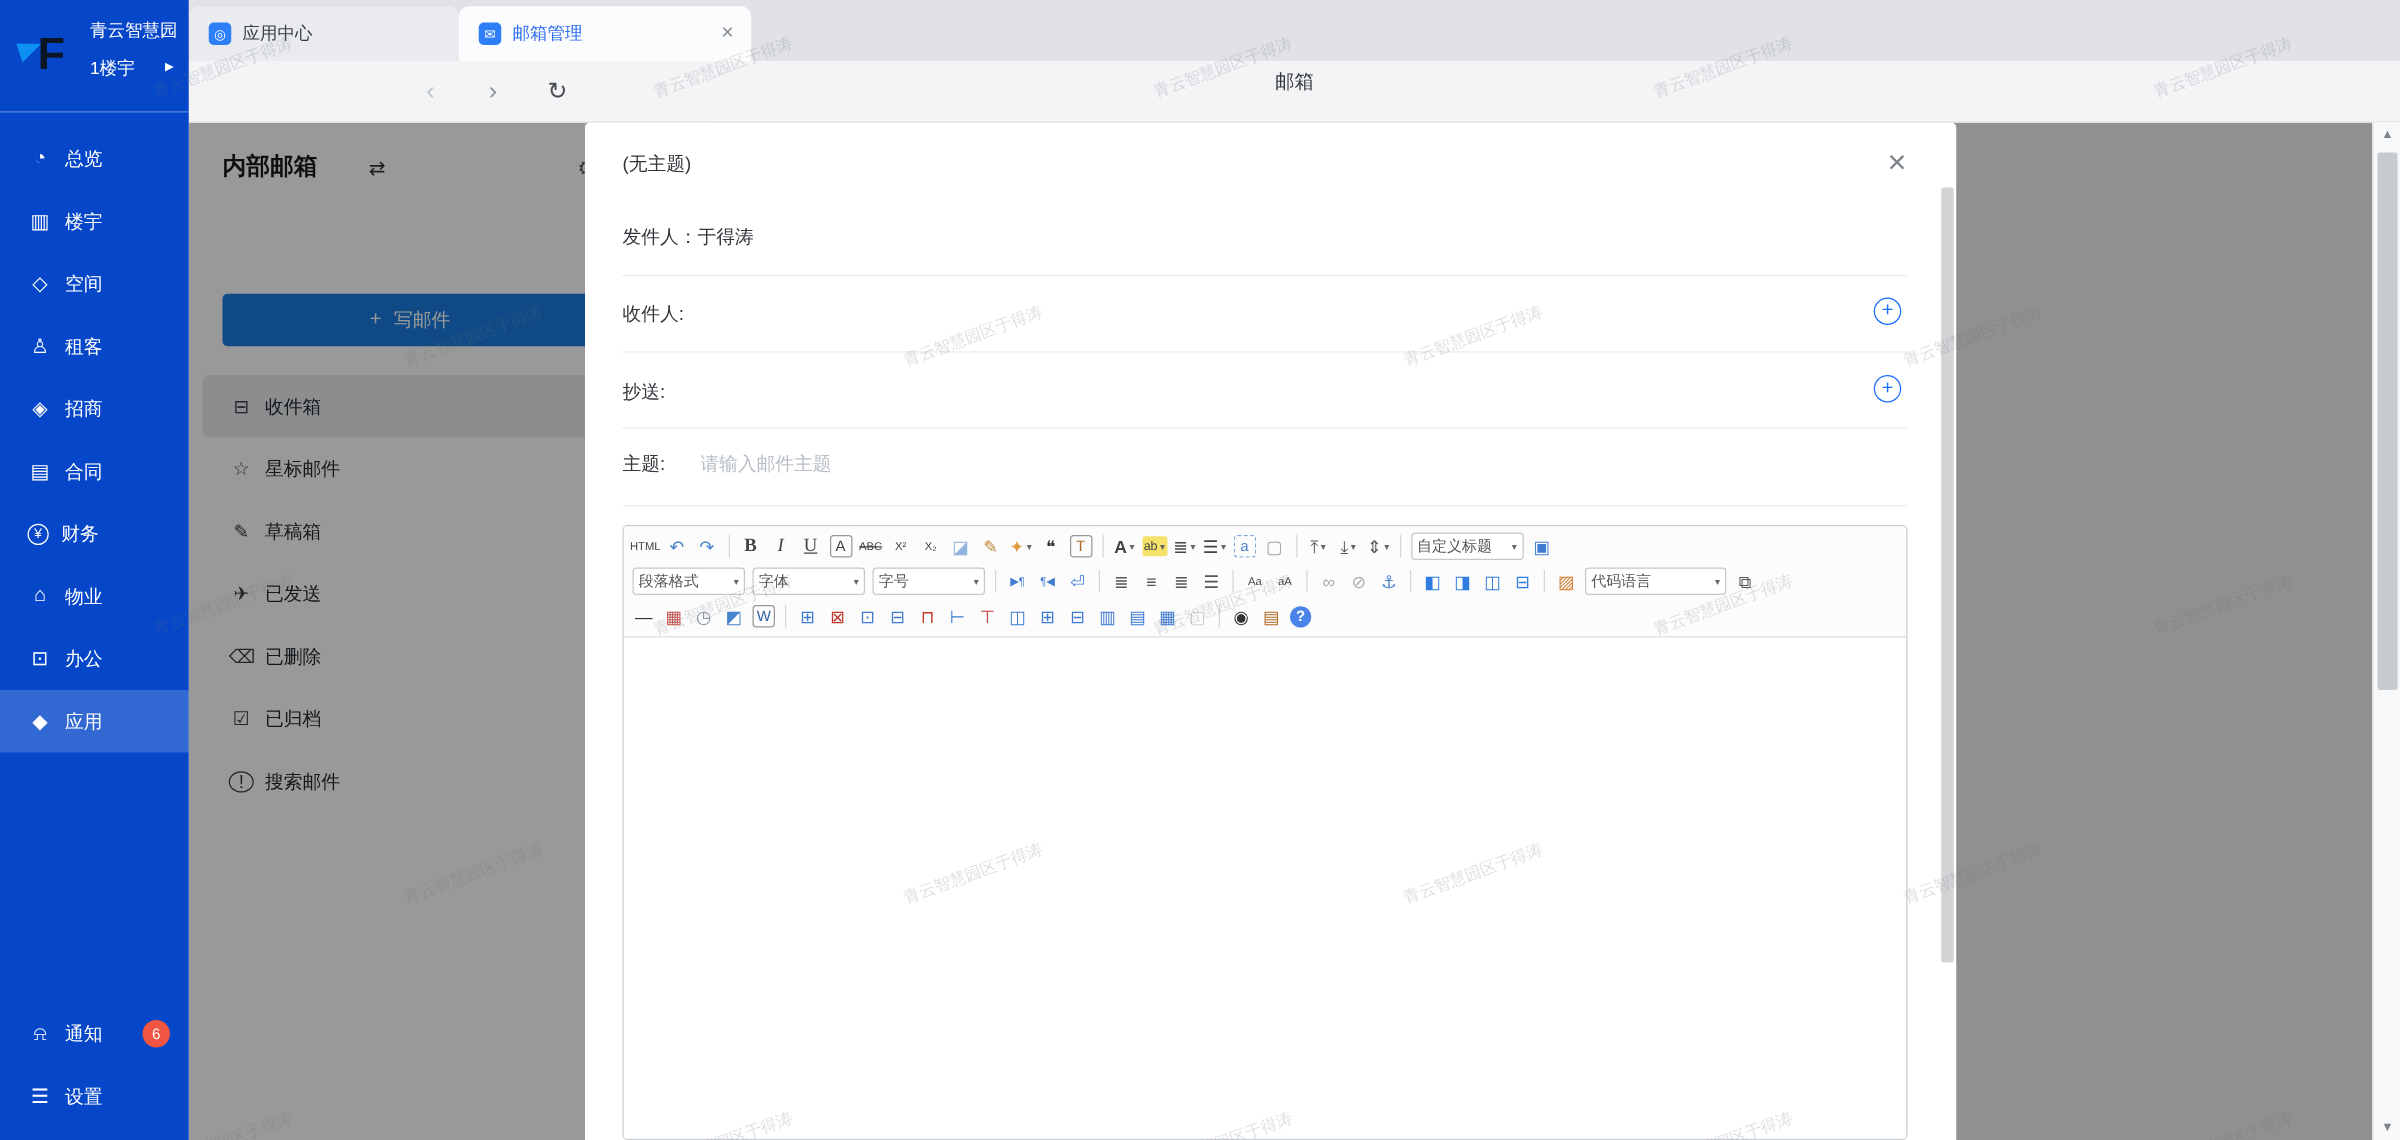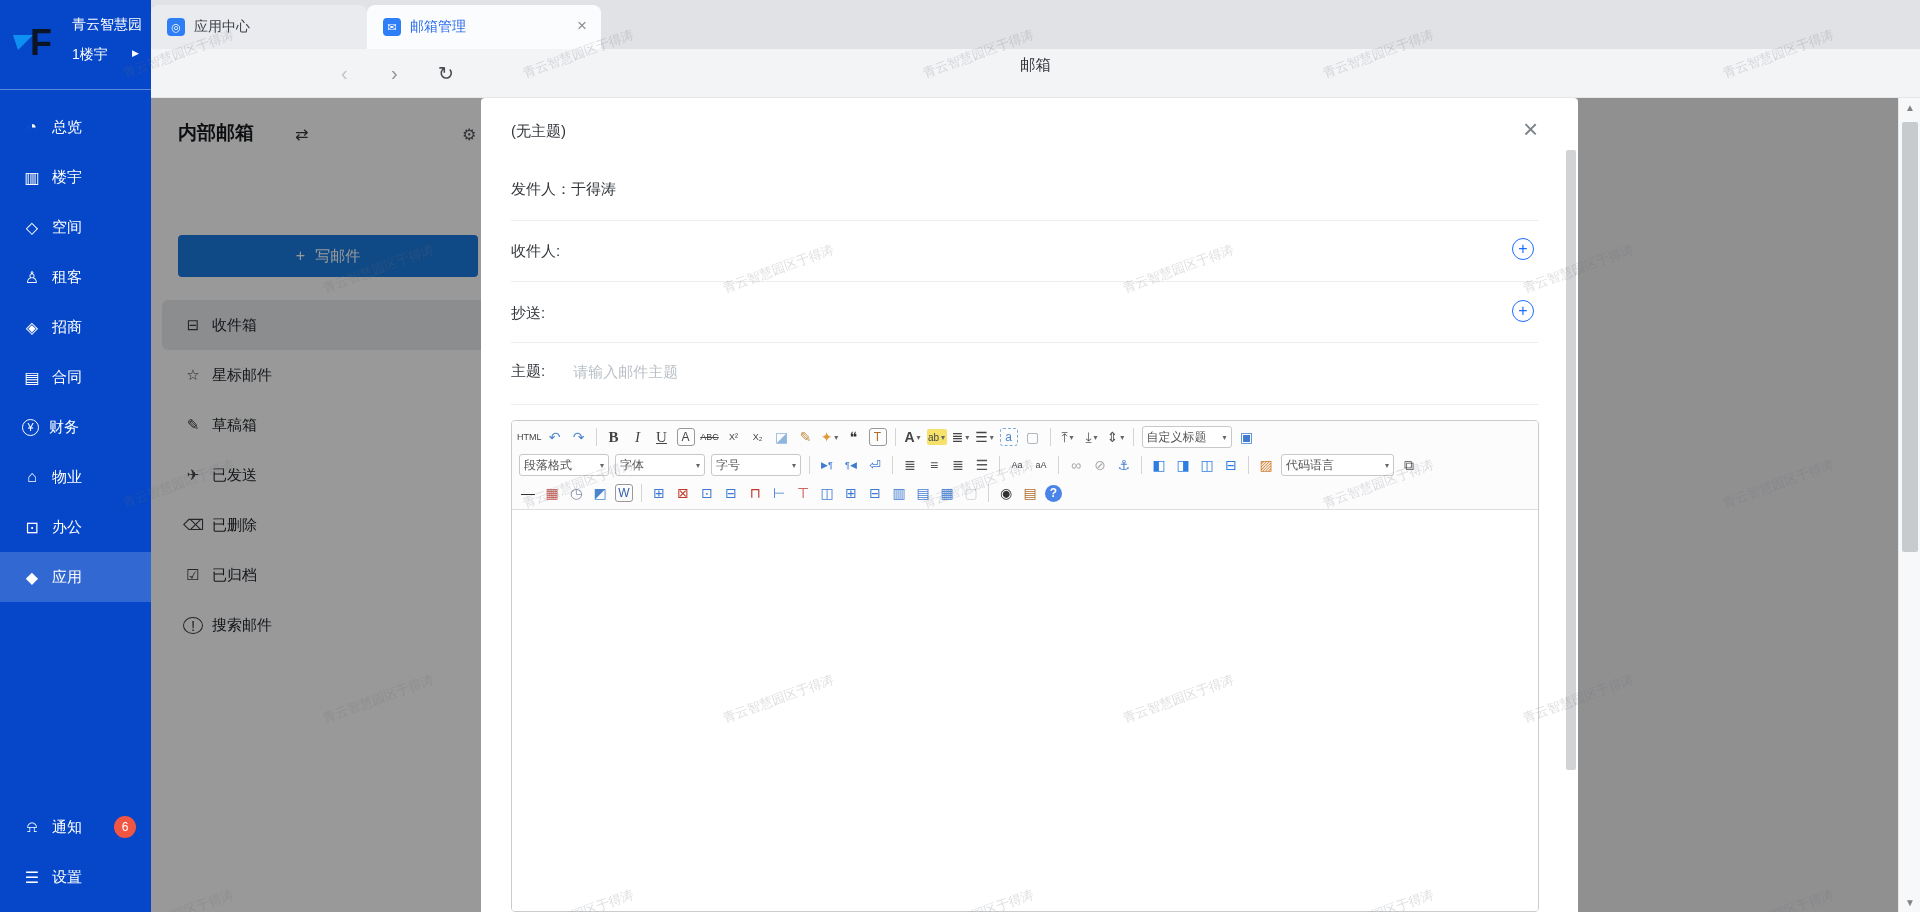--- a/index.html
+++ b/index.html
@@ -58,21 +58,21 @@
   .compose .plus{margin-right:10px;font-size:16px;}
   .folders{position:absolute;left:11px;top:202px;width:330px;}
   .folder{height:50px;display:flex;align-items:center;border-radius:6px;cursor:pointer;color:#24292e;}
   .folder.selected{background:#e8ebee;}
   .f-ico{width:20px;margin-left:21px;font-size:15px;color:#3c4046;text-align:center;flex:none;}
   .f-label{margin-left:9px;font-size:15px;}
 
   .overlay{position:absolute;inset:0;background:rgba(0,0,0,.40);}
 
   
-  .modal{position:absolute;left:330px;top:0;width:1097px;height:814px;background:#fff;border-radius:4px 4px 0 0;}
+  .modal{position:absolute;left:317px;top:0;width:1097px;height:814px;background:#fff;border-radius:4px 4px 0 0;}
   .m-title{position:absolute;left:30px;top:24px;font-size:15px;color:#33373c;}
   .m-close{position:absolute;left:1042px;top:18px;font-size:26px;color:#7d848b;cursor:pointer;line-height:1;}
   .m-row{position:absolute;left:30px;font-size:15px;color:#33373c;}
   .m-from{top:82px;}
   .m-to{top:144px;}
   .m-cc{top:206px;}
   .m-subj{top:264px;display:flex;align-items:center;width:980px;}
   .m-subj input{border:0;outline:0;margin-left:26px;flex:1;font-size:15px;color:#333;}
   .m-subj input::placeholder{color:#b9bfc6;}
   .m-hr{position:absolute;left:30px;width:1027px;height:1px;background:#ececec;}

